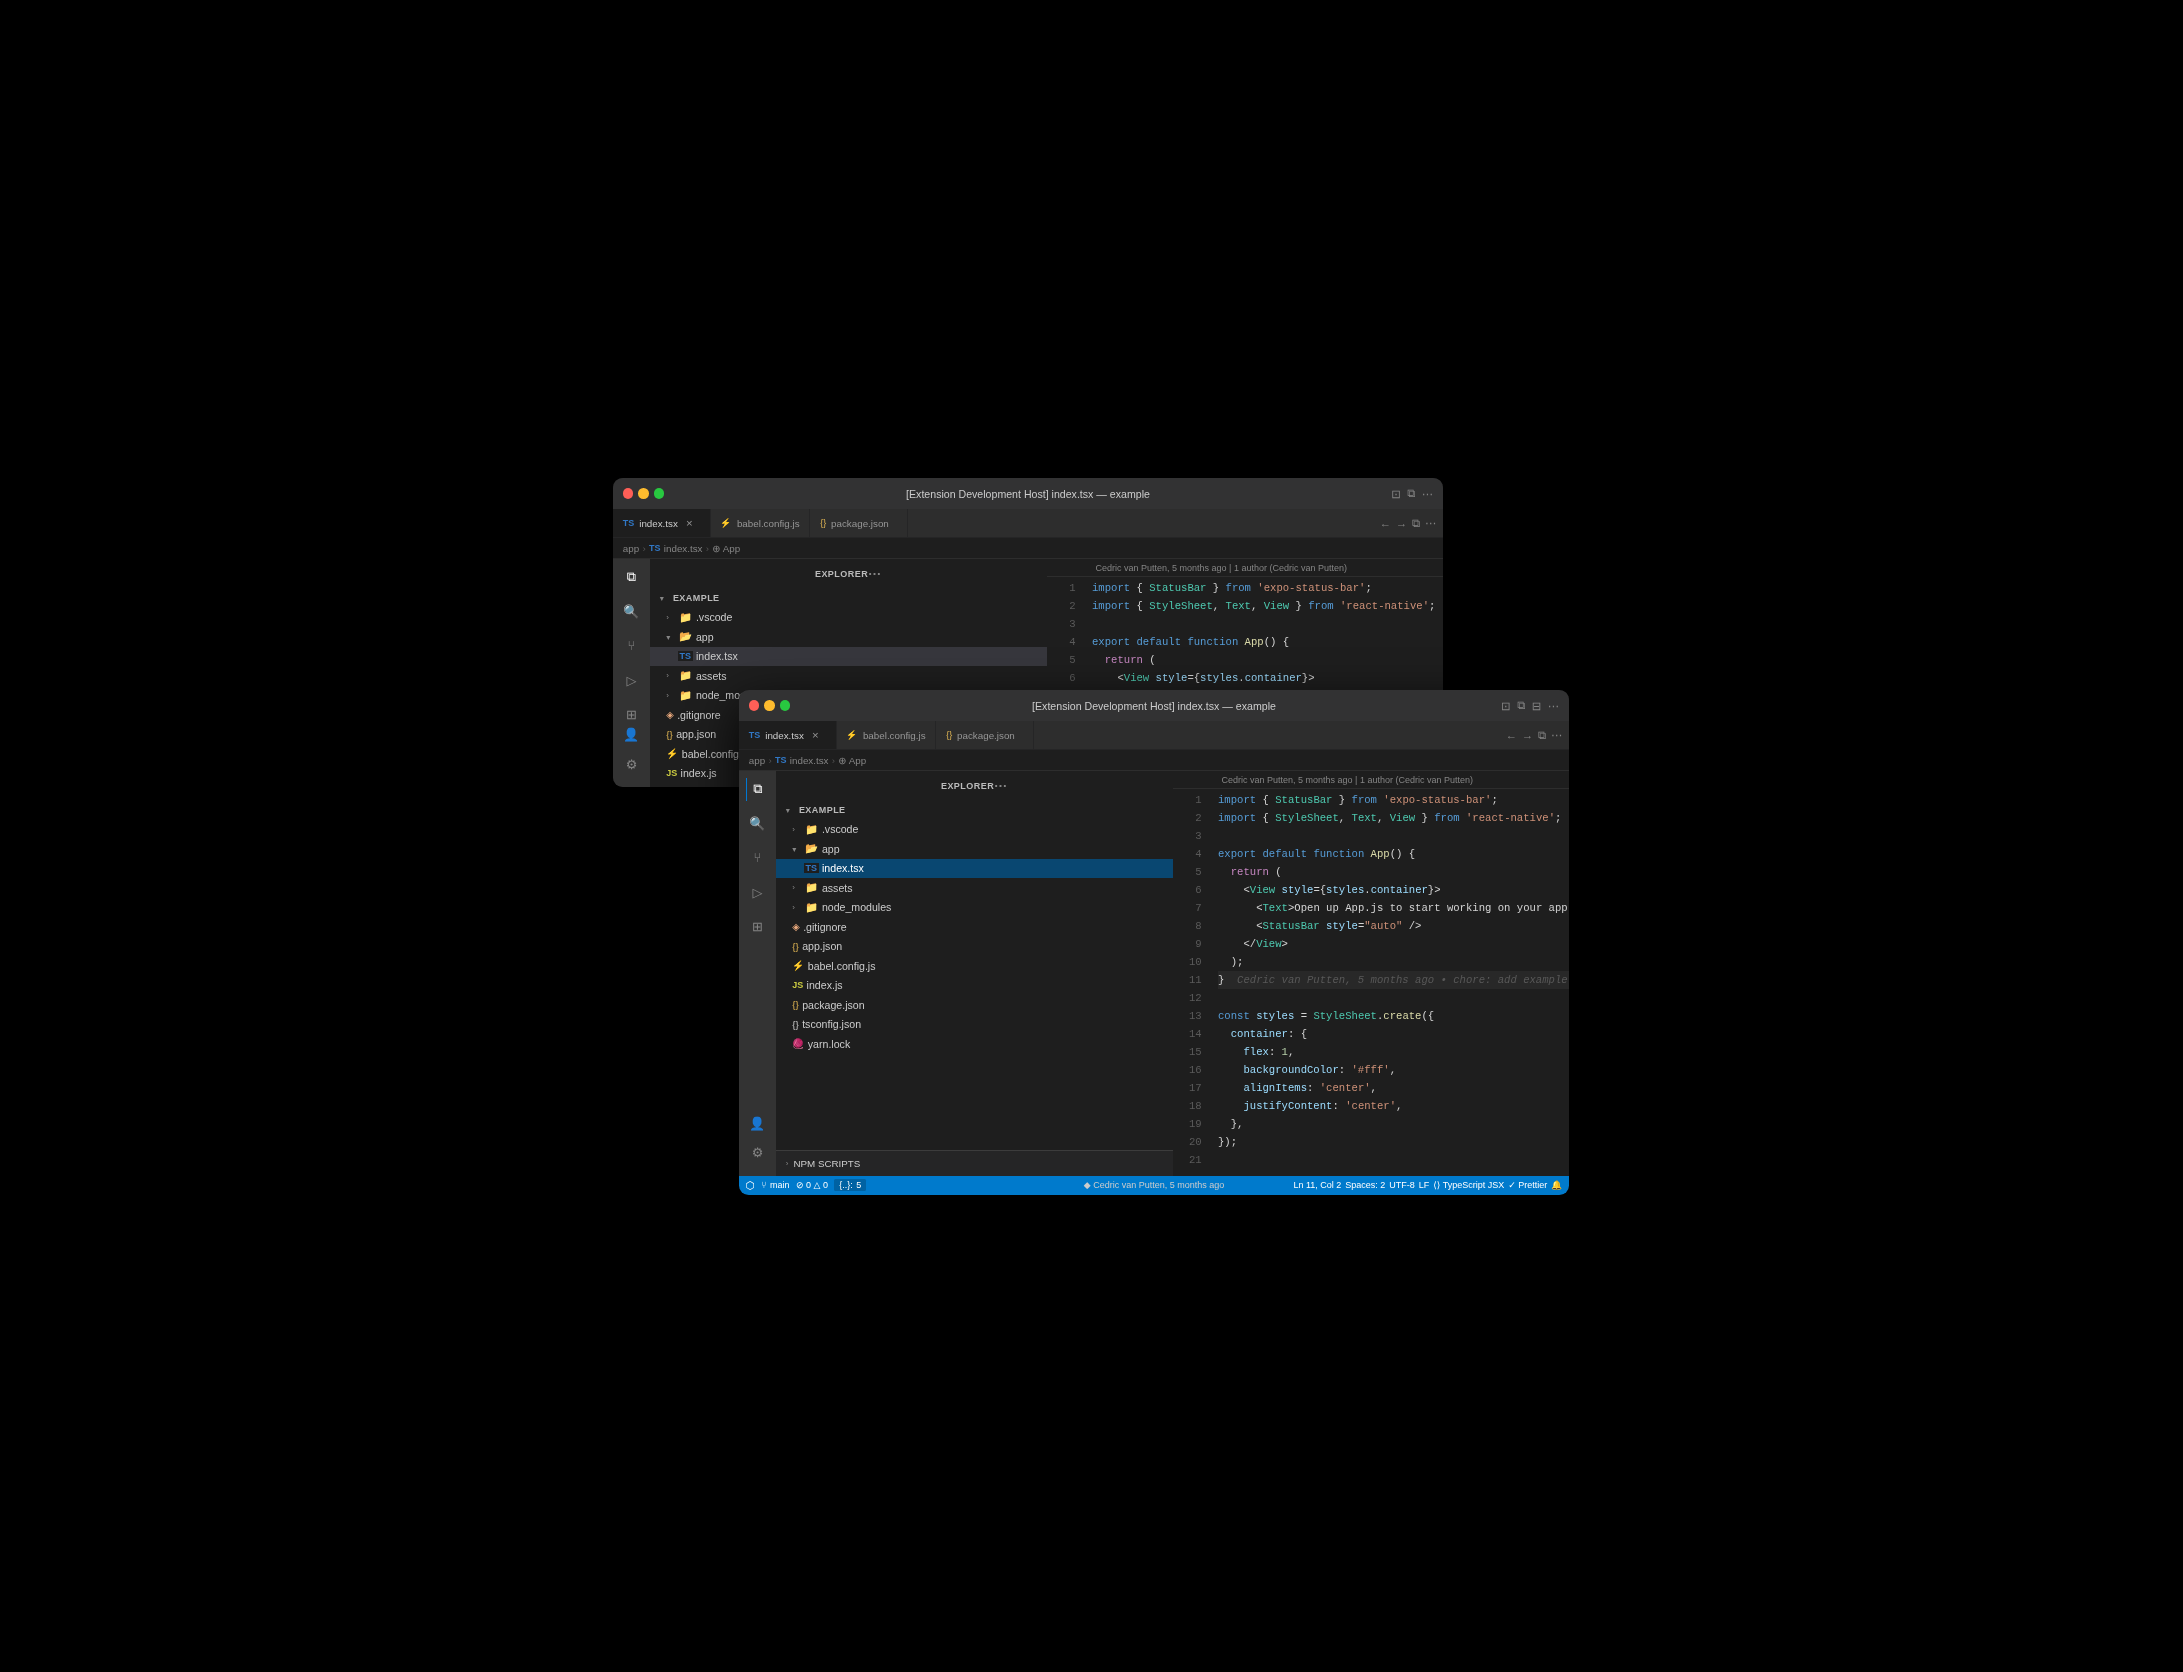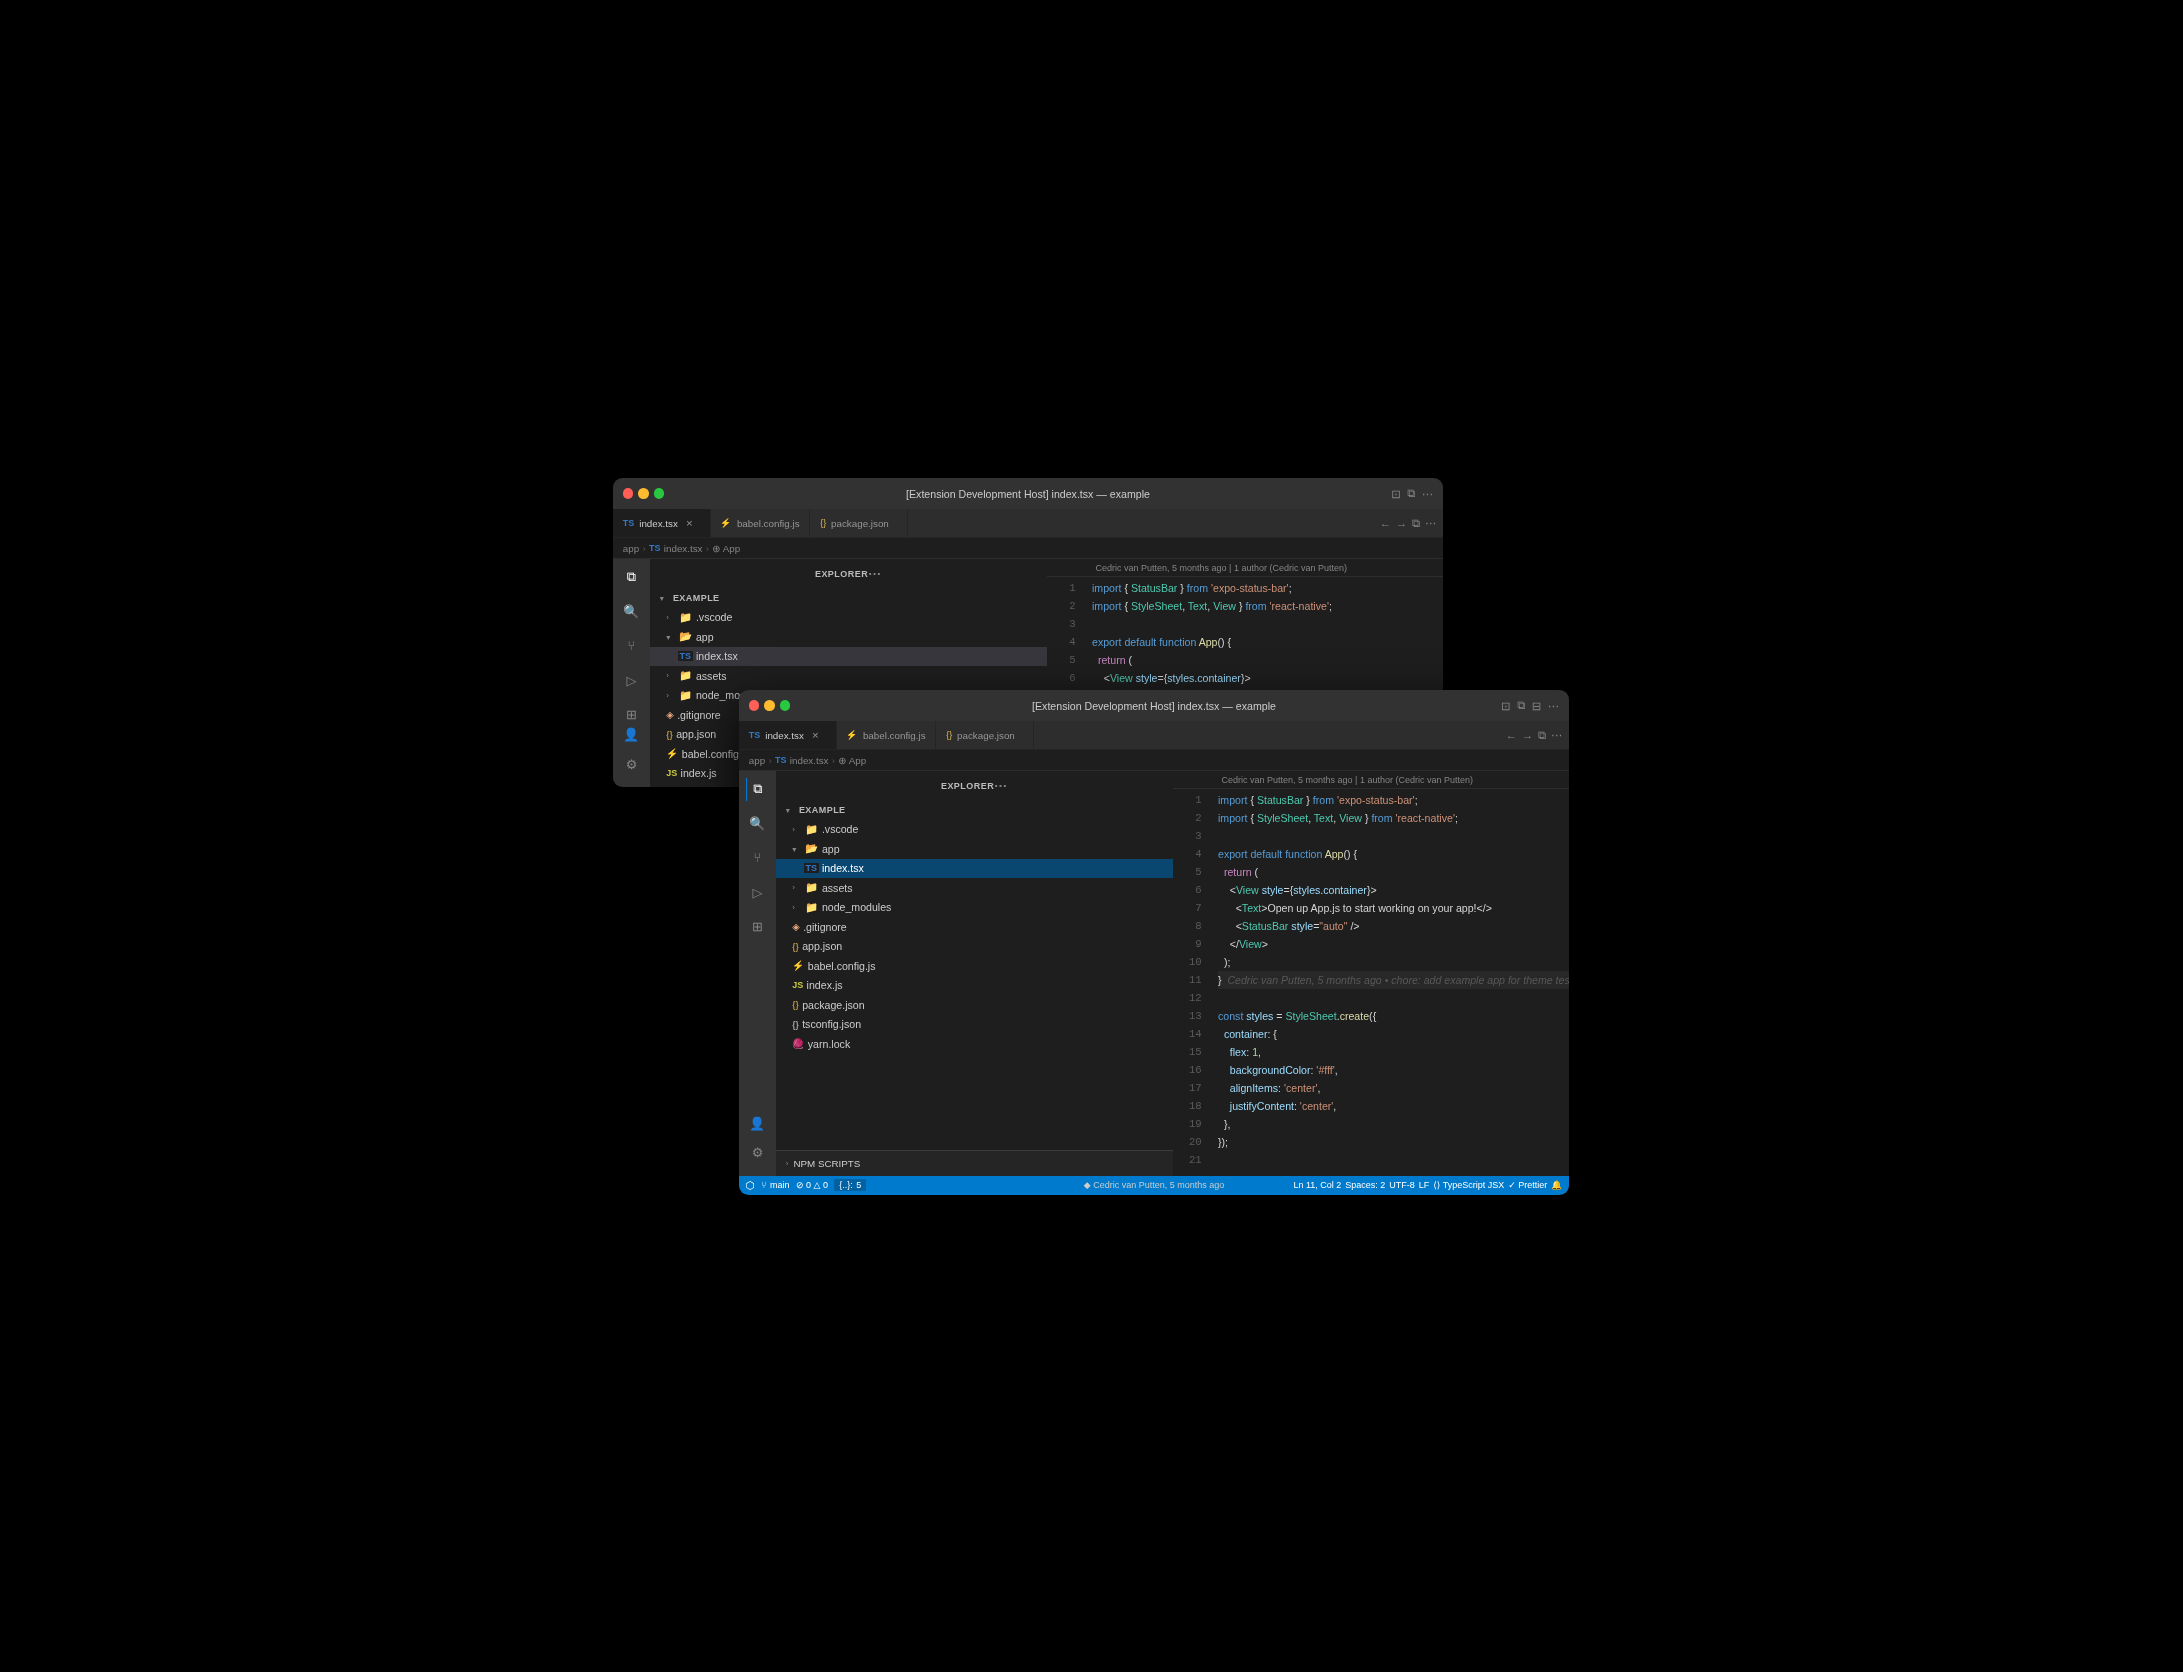--- a/index.html
+++ b/index.html
@@ -283,21 +283,21 @@
       line-height: 18px;
       text-align: right;
       padding-right: 9.8px;
       user-select: none;
       flex-shrink: 0;
       padding-top: 1.6px;
     }
 
     .code-lines {
       flex: 1;
-      font-family: Liberation Sans, sans-serif;
+      font-family: Liberation Mono, monospace;
       font-size: 10.6px;
       line-height: 18px;
       padding-left: 6.5px;
       color: #d4d4d4;
       padding-top: 1.6px;
     }
 
     .code-line {
       white-space: pre;
       height: 18px;

